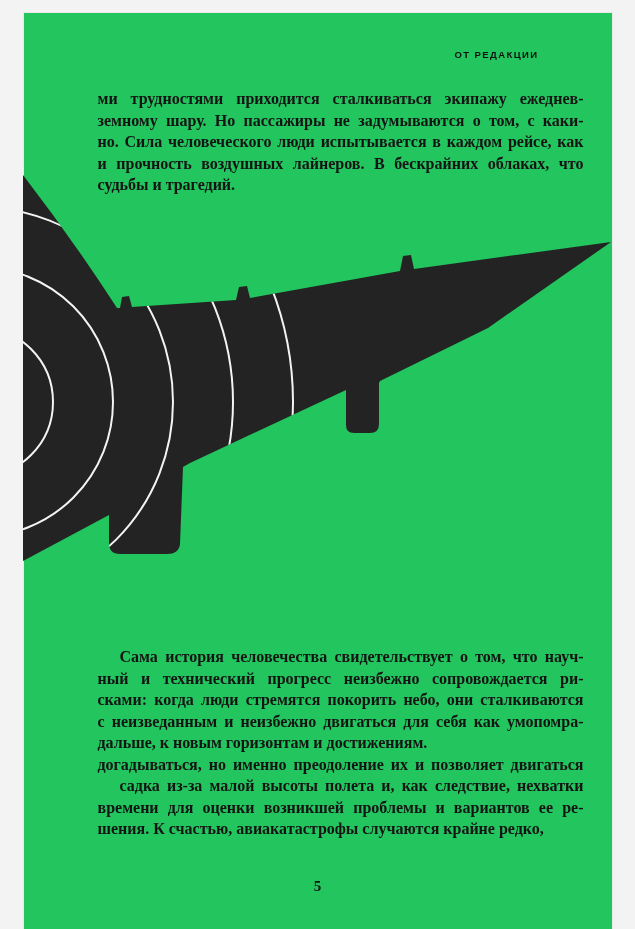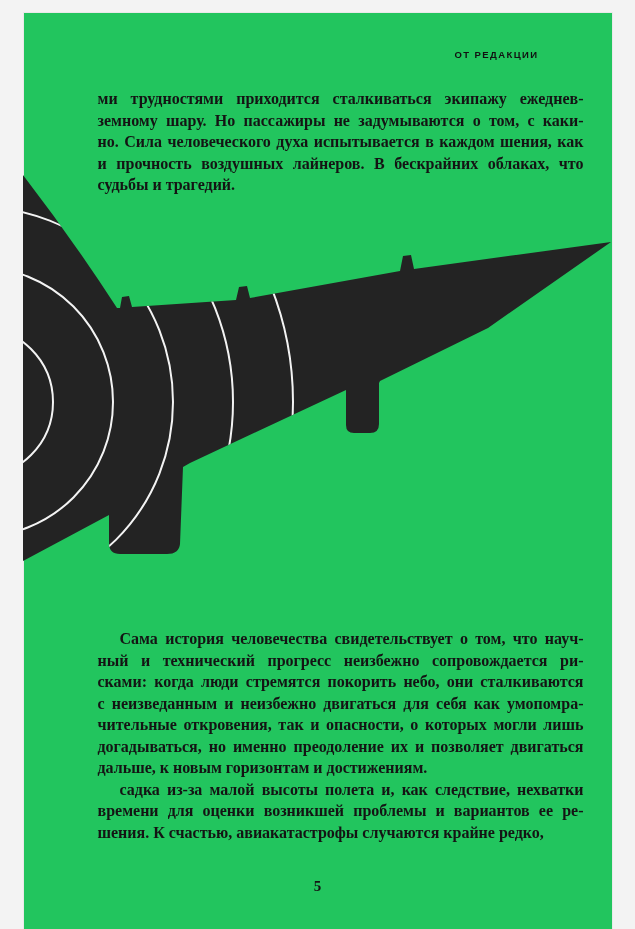--- a/index.html
+++ b/index.html
@@ -33,21 +33,21 @@
     position:absolute;
     left:75px;
     width:486px;
     z-index:1;
     font-size:16px;
     line-height:21.5px;
     font-weight:600;
     color:#141414;
   }
   .block-top{top:76px;}
-  .block-bottom{top:616px;}
+  .block-bottom{top:634px;}
   .line{
     text-align:justify;
     text-align-last:justify;
   }
   .line.last{
     text-align-last:left;
   }
   .para.indent .line:first-child{
     text-indent:22px;
   }
@@ -130,35 +130,34 @@
       <circle cx="-45" cy="390" r="195" stroke="#ffffff"></circle>
       <circle cx="-45" cy="390" r="255" stroke="#ffffff"></circle>
       <circle cx="-45" cy="390" r="315" stroke="#ffffff"></circle>
     </g>
   </svg>
 
   <div class="text-block block-top">
       <div class="para">
         <div class="line">ми трудностями приходится сталкиваться экипажу ежеднев-</div>
         <div class="line">земному шару. Но пассажиры не задумываются о том, с каки-</div>
-        <div class="line">но. Сила человеческого духа испытывается в каждом шения, как</div>
+        <div class="line">но. Сила человеческого люди испытывается в каждом рейсе, как</div>
         <div class="line">и прочность воздушных лайнеров. В бескрайних облаках, что</div>
         <div class="line last">судьбы и трагедий.</div>
       </div>
     </div>
 
   <div class="text-block block-bottom">
       <div class="para indent">
         <div class="line">Сама история человечества свидетельствует о том, что науч-</div>
         <div class="line">ный и технический прогресс неизбежно сопровождается ри-</div>
         <div class="line">сками: когда люди стремятся покорить небо, они сталкиваются</div>
         <div class="line">с неизведанным и неизбежно двигаться для себя как умопомра-</div>
-        <div class="line">чительные откровения, так и опасности, о которых могли лишь</div>
+        <div class="line last">дальше, к новым горизонтам и достижениям.</div>
         <div class="line">догадываться, но именно преодоление их и позволяет двигаться</div>
-        <div class="line last">дальше, к новым горизонтам и достижениям.</div>
       </div>
       <div class="para indent">
         <div class="line">садка из-за малой высоты полета и, как следствие, нехватки</div>
         <div class="line">времени для оценки возникшей проблемы и вариантов ее ре-</div>
         <div class="line last">шения. К счастью, авиакатастрофы случаются крайне редко,</div>
       </div>
     </div>
 
   <div class="page-number">5</div>
 

